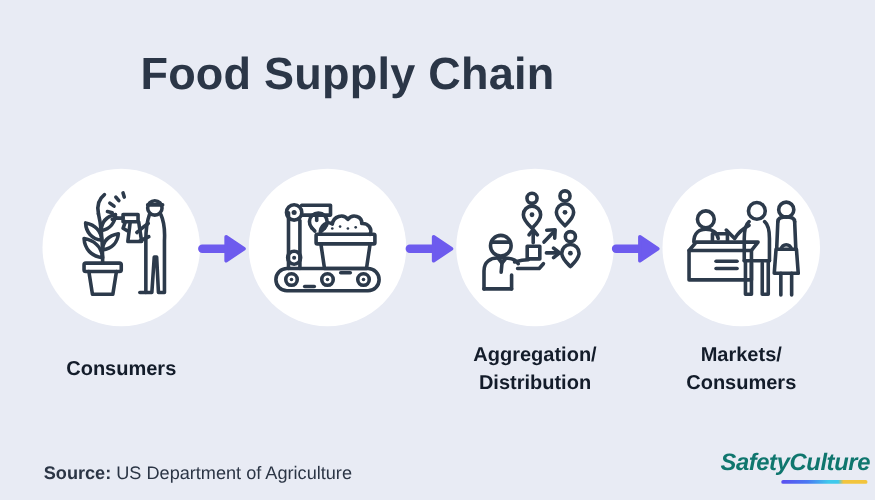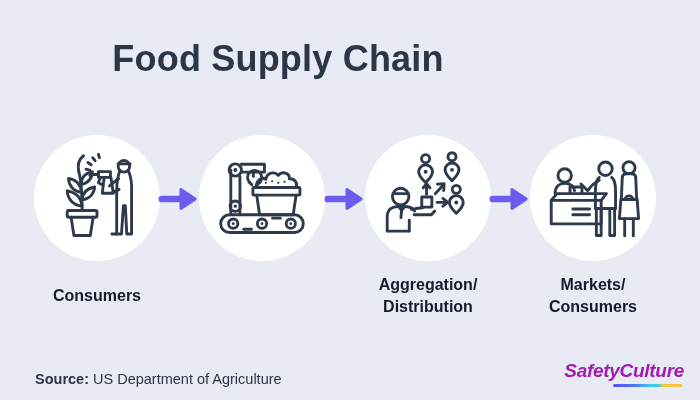--- a/index.html
+++ b/index.html
@@ -25,23 +25,23 @@
     display:flex; flex-direction:column; align-items:center; justify-content:center;
     font-size:16px; font-weight:700; color:#131C2A; line-height:22px;
   }
   .arrow{ position:absolute; width:42px; height:30px; }
   .source{
     position:absolute; left:35px; bottom:13px;
     font-size:14.5px; color:#2B3545;
   }
   .source .src-label{ font-weight:700; margin-right:4px; }
   .brand{
-    position:absolute; right:16px; bottom:13px;
+    position:absolute; right:4px; bottom:13px;
     font-size:19px; font-weight:800; font-style:italic;
-    color:#a21caf; letter-spacing:-.3px; padding-bottom:5px;
+    color:#0f766e; letter-spacing:-.3px; padding-bottom:5px;
   }
   .brand-underline{
     position:absolute; right:2px; bottom:0; width:58%; height:3px; border-radius:2px;
     background:linear-gradient(90deg,#5C4FF0 0%,#4A78F2 30%,#3FC9EC 55%,#3FC9EC 66%,#F2C43D 72%,#F2C43D 100%);
   }
   .ic{ stroke:#2C3A4B; stroke-width:3; fill:none; stroke-linecap:round; stroke-linejoin:round; }
   .icf{ fill:#2C3A4B; stroke:none; }
 </style>
 </head>
 <body>

